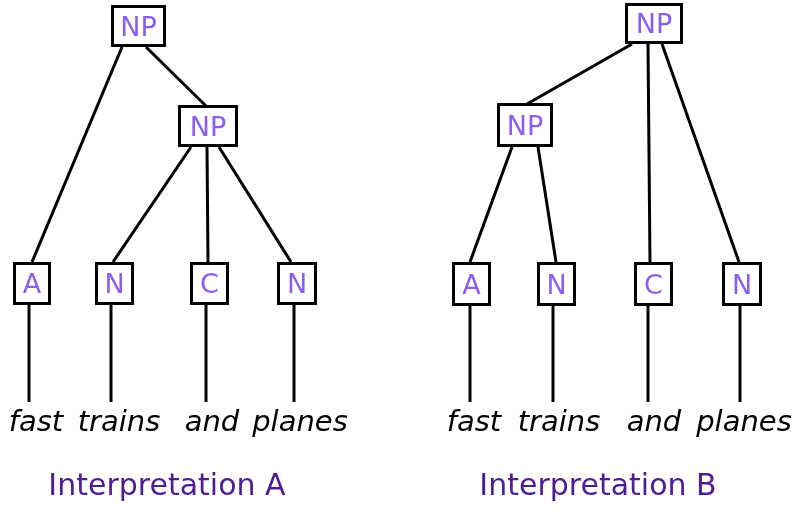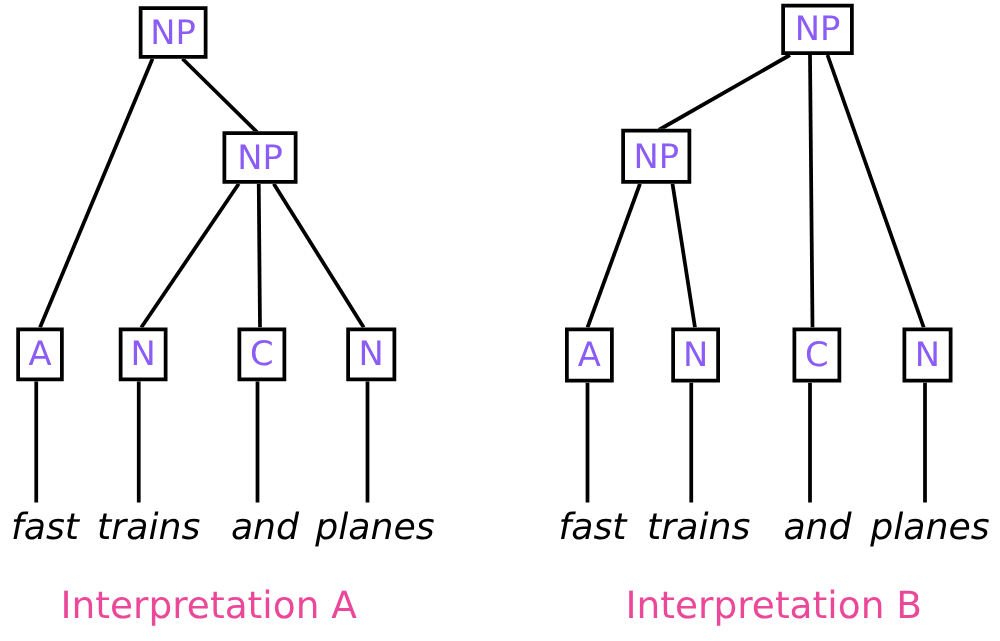--- a/index.html
+++ b/index.html
@@ -44,21 +44,21 @@
     color: #000000;
     white-space: nowrap;
   }
   .caption {
     position: absolute;
     width: 320px;
     top: 468px;
     text-align: center;
     font-size: 30px;
     line-height: 34px;
-    color: #ec4899;
+    color: #4c1d95;
     white-space: nowrap;
   }
 </style>
 </head>
 <body>
 
 <div id="stage">
 
   <svg id="edges" width="800" height="513" viewBox="0 0 800 513">
 
@@ -106,15 +106,15 @@
   <div class="node" style="left:452px; top:262px; width:39px; height:44px;">A</div>
   <div class="node" style="left:537px; top:262px; width:39px; height:44px;">N</div>
   <div class="node" style="left:634px; top:262px; width:39px; height:44px;">C</div>
   <div class="node" style="left:722px; top:262px; width:40px; height:44px;">N</div>
 
   <div class="word" style="left:404px;">fast</div>
   <div class="word" style="left:489px;">trains</div>
   <div class="word" style="left:584px;">and</div>
   <div class="word" style="left:674px;">planes</div>
 
-  <div class="caption" style="left:459px;">Interpretation B</div>
+  <div class="caption" style="left:438px;">Interpretation B</div>
 
 </div>
 
 </body></html>

